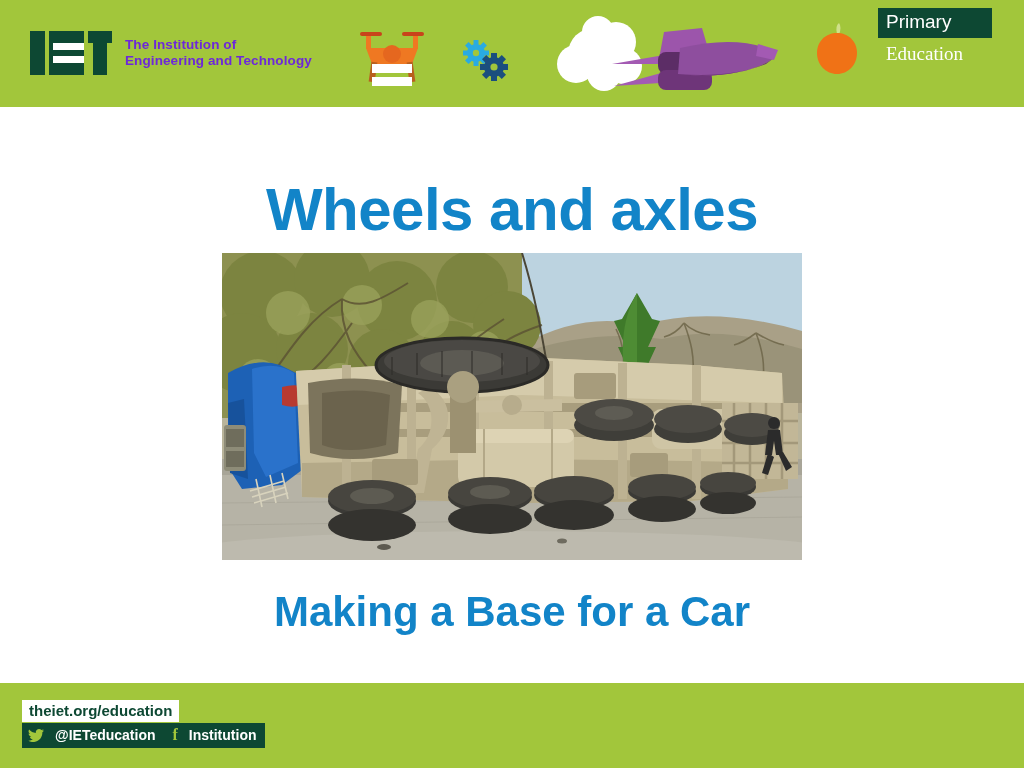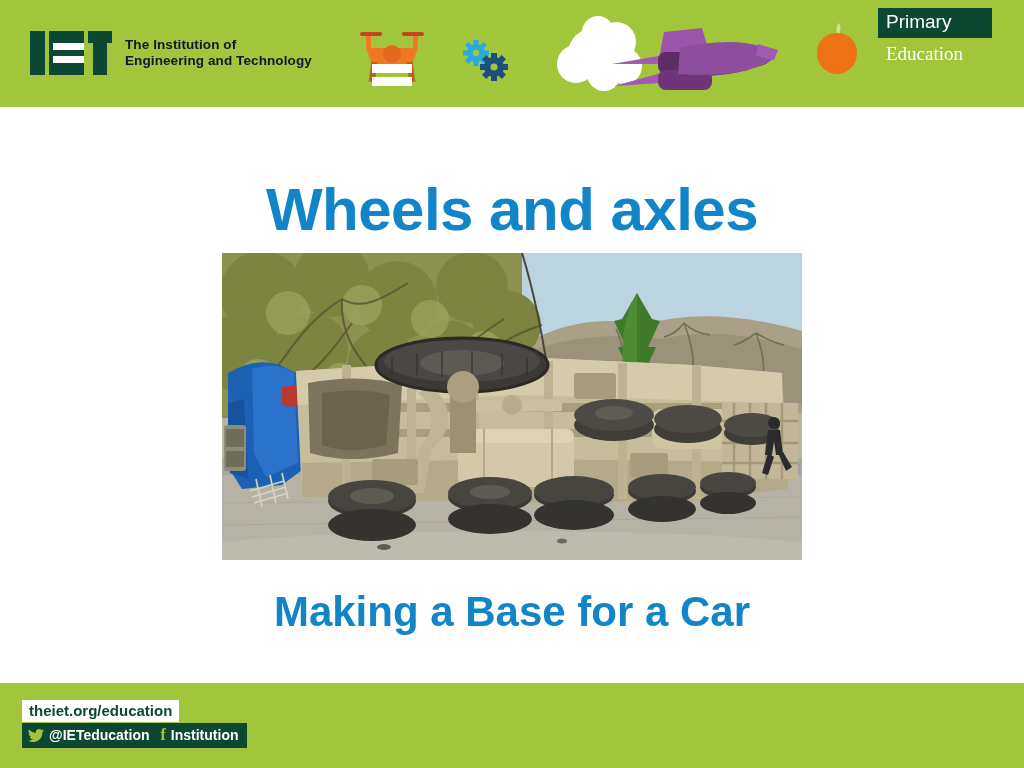--- a/index.html
+++ b/index.html
@@ -60,21 +60,21 @@
     width: 24px; height: 12px;
     background: #0d4833;
   }
   .iet-mark .t-down {
     position: absolute; left: 63px; top: 0;
     width: 14px; height: 44px;
     background: #0d4833;
   }
   .iet-words {
     margin-left: 13px;
-    color: #0f172a;
+    color: #6d28d9;
     font-size: 13.5px;
     line-height: 16px;
     font-weight: bold;
     letter-spacing: 0.1px;
     white-space: pre-line;
   }
 
   
   .primary-edu {
     position: absolute;
@@ -160,21 +160,21 @@
     display: inline-block;
   }
   .footer-social {
     background: #0d4833;
     color: #ffffff;
     font-size: 14px;
     font-weight: bold;
     padding: 3px 8px 4px 6px;
     display: flex;
     align-items: center;
-    gap: 5px;
+    gap: 11px;
     margin-top: 1px;
     width: fit-content;
   }
   .footer-social .tw-bird { color: #a2c63b; display: flex; }
   .footer-social .fb-f {
     color: #a2c63b;
     font-family: "Liberation Serif", serif;
     font-weight: bold;
     font-size: 16px;
     margin-left: 6px;

